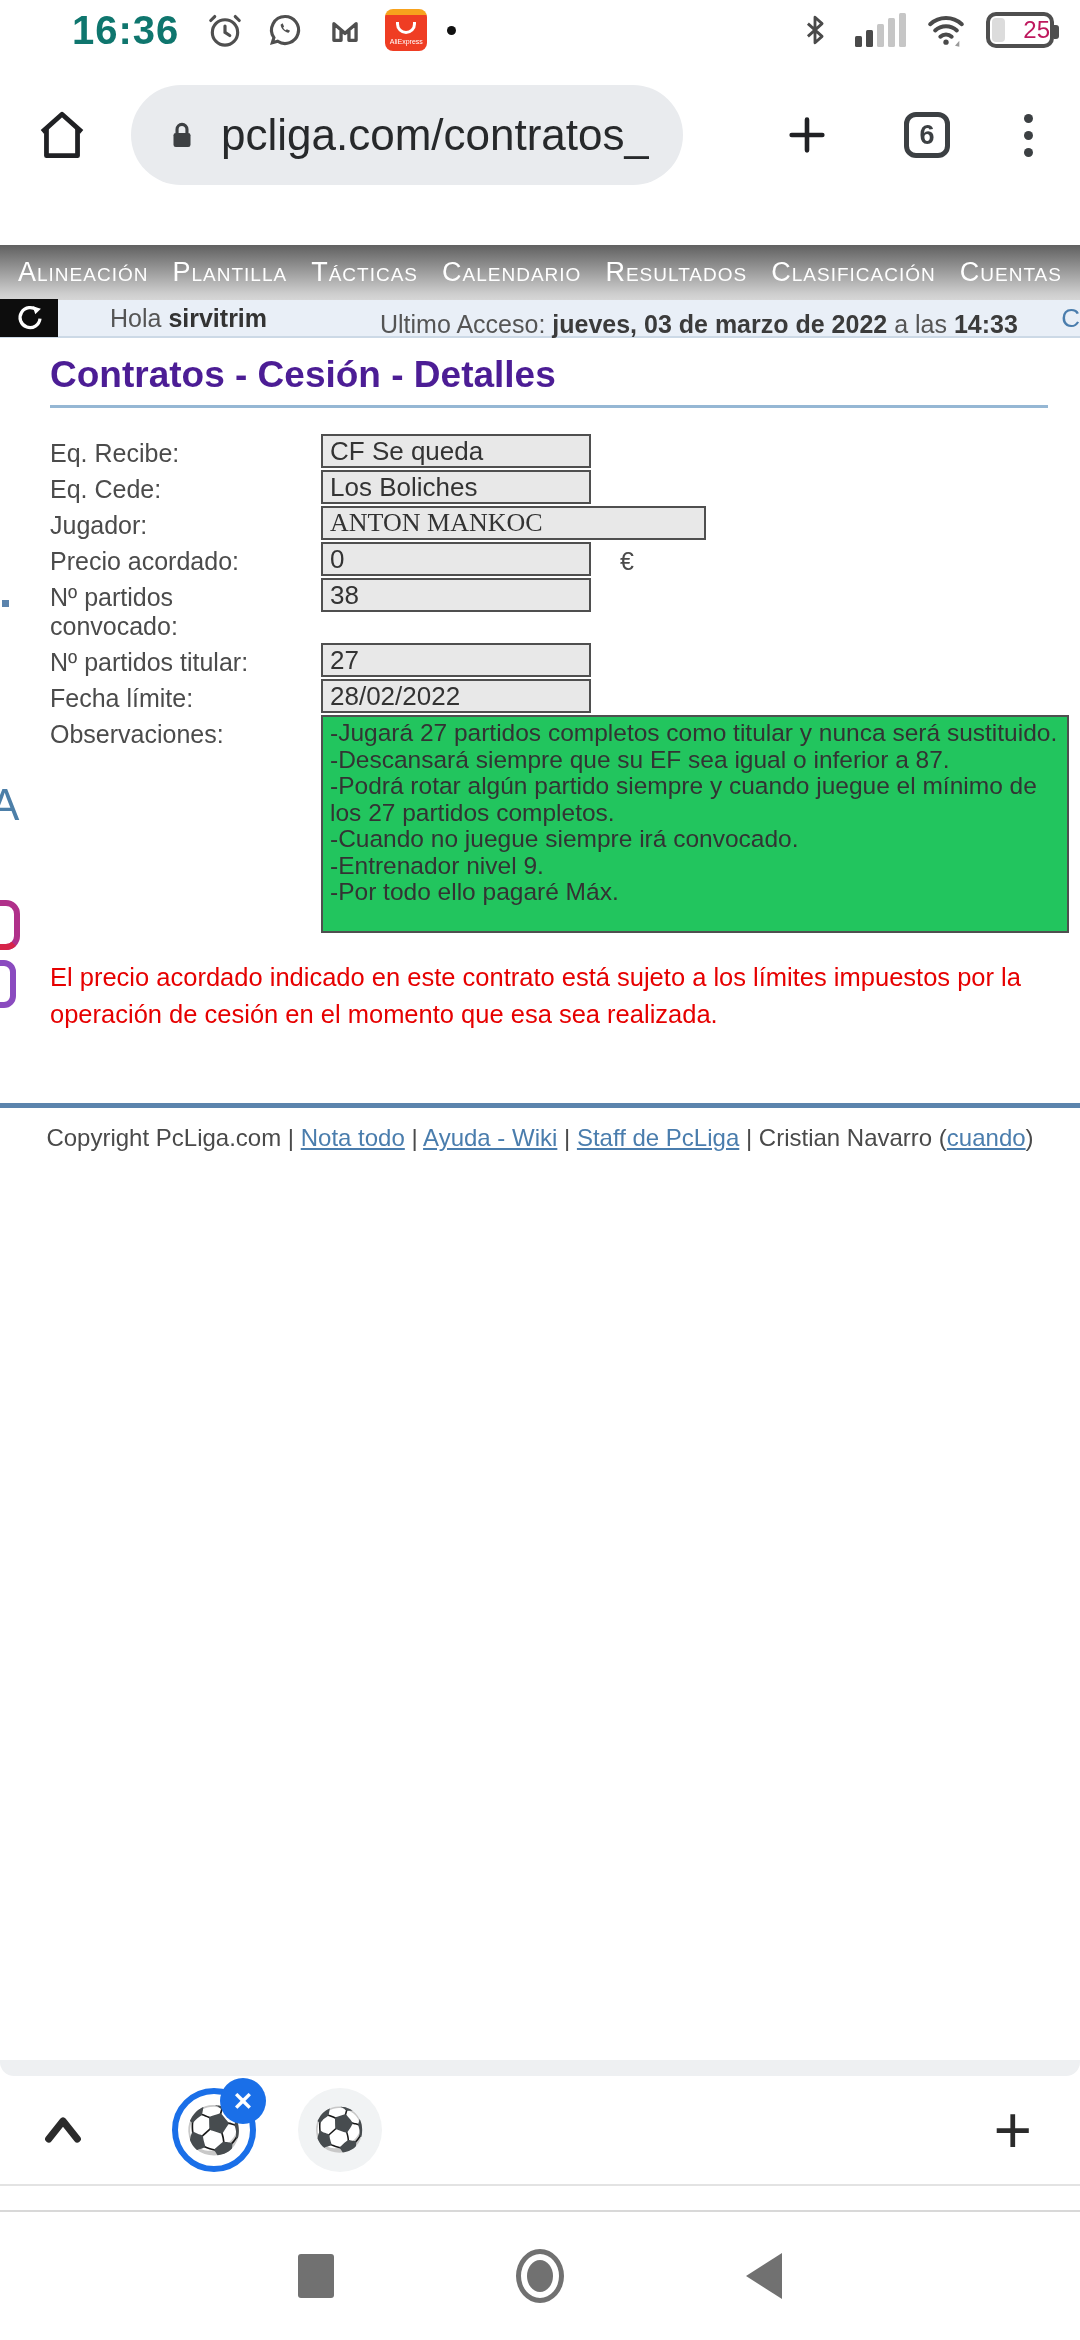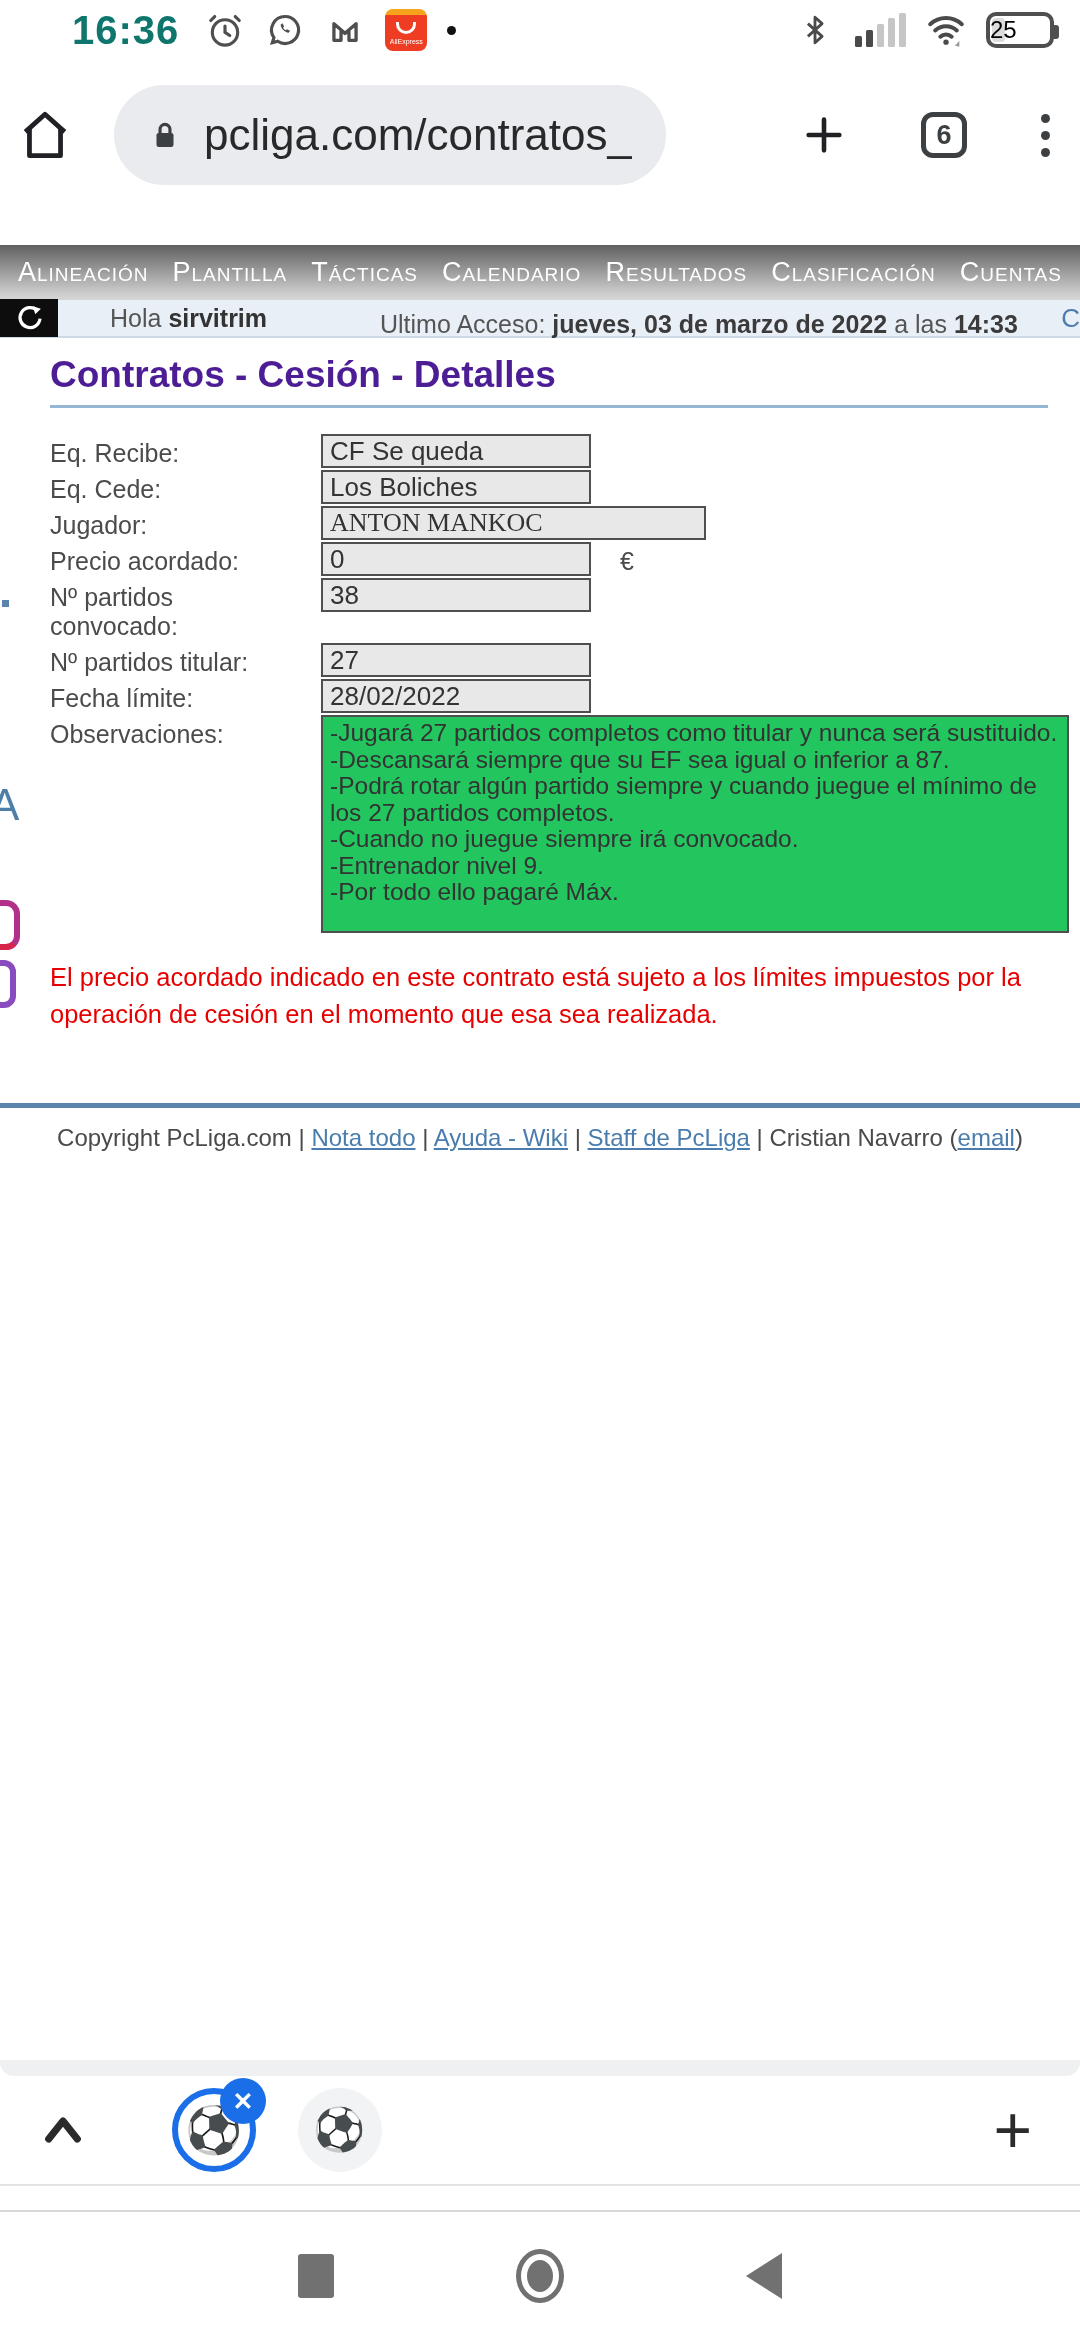--- a/index.html
+++ b/index.html
@@ -14,27 +14,27 @@
   .status-time { font-size:40px; font-weight:bold; color:#0f766e; letter-spacing:1px; margin-right:26px; }
   .sb-left { display:flex; align-items:center; gap:20px; }
   .sb-right { margin-left:auto; display:flex; align-items:center; gap:20px; }
   .sb-icon { width:40px; height:40px; display:flex; align-items:center; justify-content:center; }
   .ali-icon { width:42px; height:42px; border-radius:8px; background:linear-gradient(#f7a21d 0 14%, #ef3d23 14%); display:flex; flex-direction:column; align-items:center; justify-content:center; }
   .ali-smile { width:20px; height:12px; border:3.5px solid #fff; border-top:none; border-radius:0 0 12px 12px; margin-top:6px; }
   .ali-text { font-size:7px; color:#fff; margin-top:4px; letter-spacing:0; }
   .notif-dot { width:9px; height:9px; border-radius:50%; background:#111; }
   .signal { display:flex; align-items:flex-end; gap:4px; height:34px; }
   .signal b { width:7px; border-radius:1.5px; display:block; }
-  .battery { position:relative; width:68px; height:36px; border:4px solid #4f4f4f; border-radius:10px; display:flex; align-items:center; justify-content:flex-start; font-size:24px; color:#000000; }
+  .battery { position:relative; width:68px; height:36px; border:4px solid #4f4f4f; border-radius:10px; display:flex; align-items:center; justify-content:flex-end; font-size:24px; color:#be185d; }
   .battery::after { content:""; position:absolute; right:-9px; top:9px; width:5px; height:14px; background:#4f4f4f; border-radius:0 3px 3px 0; }
   .battery-fill { position:absolute; left:2px; top:2px; bottom:2px; width:13px; background:#dcdcdc; border-radius:4px; }
   .battery-num { position:relative; z-index:1; }
 
   
-  .browser-bar { height:150px; display:flex; align-items:center; padding:0 16px; }
+  .browser-bar { height:150px; display:flex; align-items:center; padding:0 33px; }
   .omnibox { width:552px; height:100px; background:#e9ebee; border-radius:50px; display:flex; align-items:center; padding:0 34px; margin-left:40px; }
   .omni-url { font-size:44px; color:#27292b; margin-left:22px; white-space:nowrap; overflow:hidden; }
   .browser-actions { margin-left:auto; display:flex; align-items:center; gap:74px; padding-right:14px; }
   .tab-counter { width:46px; height:46px; border:5px solid #3c4043; border-radius:12px; display:flex; align-items:center; justify-content:center; font-size:27px; font-weight:bold; color:#3c4043; }
   .kebab { display:flex; flex-direction:column; gap:8px; }
   .kebab i { width:9px; height:9px; border-radius:50%; background:#3c4043; display:block; }
 
   .gap-white { height:35px; }
 
   
@@ -246,21 +246,21 @@
 -Cuando no juegue siempre irá convocado.
 -Entrenador nivel 9.
 -Por todo ello pagaré Máx.</textarea>
       </div>
     </div>
 
     <p class="warning-text">El precio acordado indicado en este contrato está sujeto a los límites impuestos por la operación de cesión en el momento que esa sea realizada.</p>
 
     <div class="footer-rule"></div>
     <div class="footer-text">
-      <span>Copyright PcLiga.com | </span><a href="#">Nota todo</a><span> | </span><a href="#">Ayuda - Wiki</a><span> | </span><a href="#">Staff de PcLiga</a><span> | Cristian Navarro (</span><a href="#">email</a><span>)</span>
+      <span>Copyright PcLiga.com | </span><a href="#">Nota todo</a><span> | </span><a href="#">Ayuda - Wiki</a><span> | </span><a href="#">Staff de PcLiga</a><span> | Cristian Navarro (</span><a href="#">cuando</a><span>)</span>
     </div>
 
     <span class="partial-dot"></span>
     <span class="partial-letter">A</span>
     <span class="partial-ig1"></span>
     <span class="partial-ig2"></span>
   </div>
 
   <div class="gray-strip"></div>
   <div class="tab-strip">

